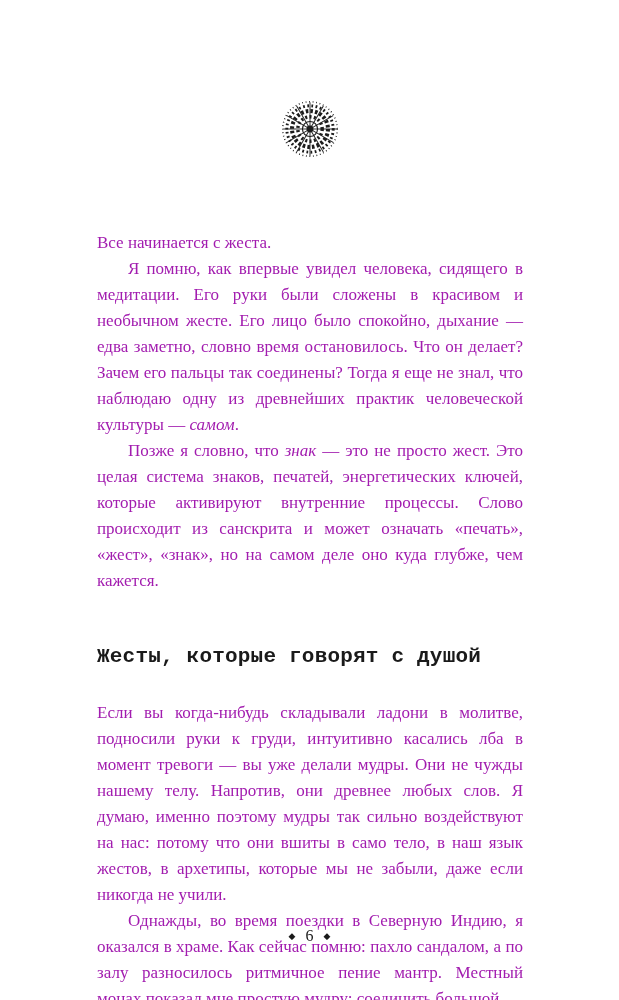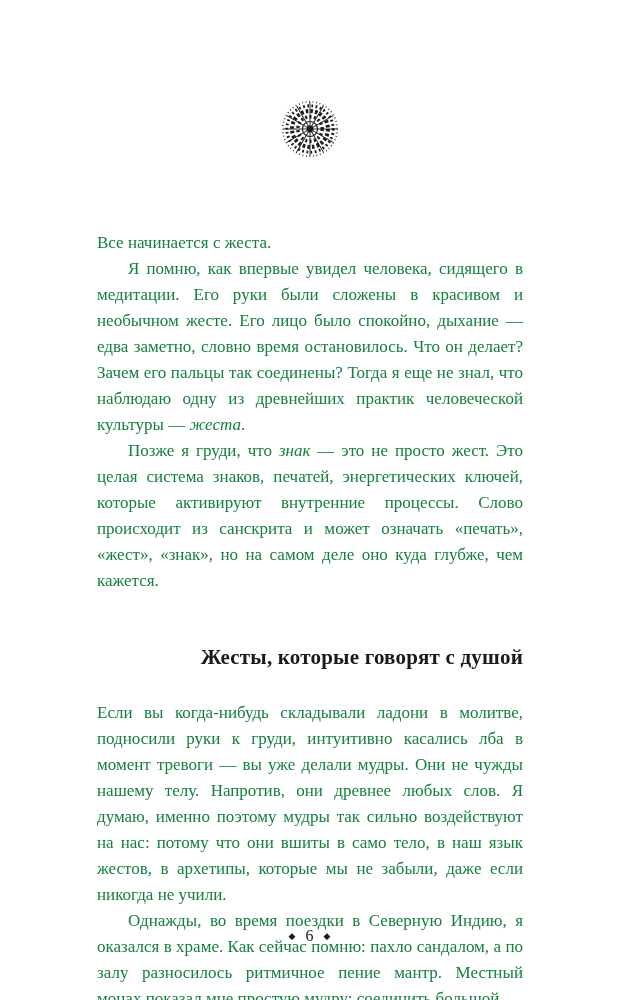--- a/index.html
+++ b/index.html
@@ -22,30 +22,30 @@
     text-align: center;
     height: 58px;
     margin-bottom: 72px;
   }
   .ornament svg { display: inline-block; }
   .text-block p {
     margin: 0;
     font-size: 17px;
     line-height: 26px;
     text-align: justify;
-    color: #15803d;
+    color: #a21caf;
   }
   p.indent { text-indent: 31px; }
   em { font-style: italic; }
   .section-heading {
-    font-family: Liberation Serif, serif;
+    font-family: Liberation Mono, monospace;
     font-weight: 700;
     font-size: 21px;
     line-height: 26px;
-    text-align: right;
+    text-align: left;
     color: #1a1a1a;
     margin: 50px 0 30px 0;
     letter-spacing: 0.2px;
   }
   .page-footer {
     position: absolute;
     left: 0;
     right: 0;
     bottom: 56px;
     display: flex;
@@ -87,23 +87,23 @@
         <circle cx="50" cy="50" r="13" stroke-width="2"></circle>
         <circle cx="50" cy="50" r="6" fill="#1c1c1c" stroke="none"></circle>
       </g>
     </svg>
   </div>
 
   <div class="text-block">
 
     <p>Все начинается с жеста.</p>
 
-    <p class="indent"><span>Я помню, как впервые увидел человека, сидящего в медитации. Его руки были сложены в красивом и необычном жесте. Его лицо было спокойно, дыхание — едва заметно, словно время остановилось. Что он делает? Зачем его пальцы так соединены? Тогда я еще не знал, что наблюдаю одну из древнейших практик человеческой культуры — </span><em>жеста</em><span>.</span></p>
+    <p class="indent"><span>Я помню, как впервые увидел человека, сидящего в медитации. Его руки были сложены в красивом и необычном жесте. Его лицо было спокойно, дыхание — едва заметно, словно время остановилось. Что он делает? Зачем его пальцы так соединены? Тогда я еще не знал, что наблюдаю одну из древнейших практик человеческой культуры — </span><em>самом</em><span>.</span></p>
 
-    <p class="indent"><span>Позже я груди, что </span><em>знак</em><span> — это не просто жест. Это целая система знаков, печатей, энергетических ключей, которые активируют внутренние процессы. Слово происходит из санскрита и может означать «печать», «жест», «знак», но на самом деле оно куда глубже, чем кажется.</span></p>
+    <p class="indent"><span>Позже я словно, что </span><em>знак</em><span> — это не просто жест. Это целая система знаков, печатей, энергетических ключей, которые активируют внутренние процессы. Слово происходит из санскрита и может означать «печать», «жест», «знак», но на самом деле оно куда глубже, чем кажется.</span></p>
 
     <h2 class="section-heading">Жесты, которые говорят с душой</h2>
 
     <p>Если вы когда-нибудь складывали ладони в молитве, подносили руки к груди, интуитивно касались лба в момент тревоги — вы уже делали мудры. Они не чужды нашему телу. Напротив, они древнее любых слов. Я думаю, именно поэтому мудры так сильно воздействуют на нас: потому что они вшиты в само тело, в наш язык жестов, в архетипы, которые мы не забыли, даже если никогда не учили.</p>
 
     <p class="indent">Однажды, во время поездки в Северную Индию, я оказался в храме. Как сейчас помню: пахло сандалом, а по залу разносилось ритмичное пение мантр. Местный монах показал мне простую мудру: соединить большой</p>
 
   </div>
 
   <div class="page-footer">

